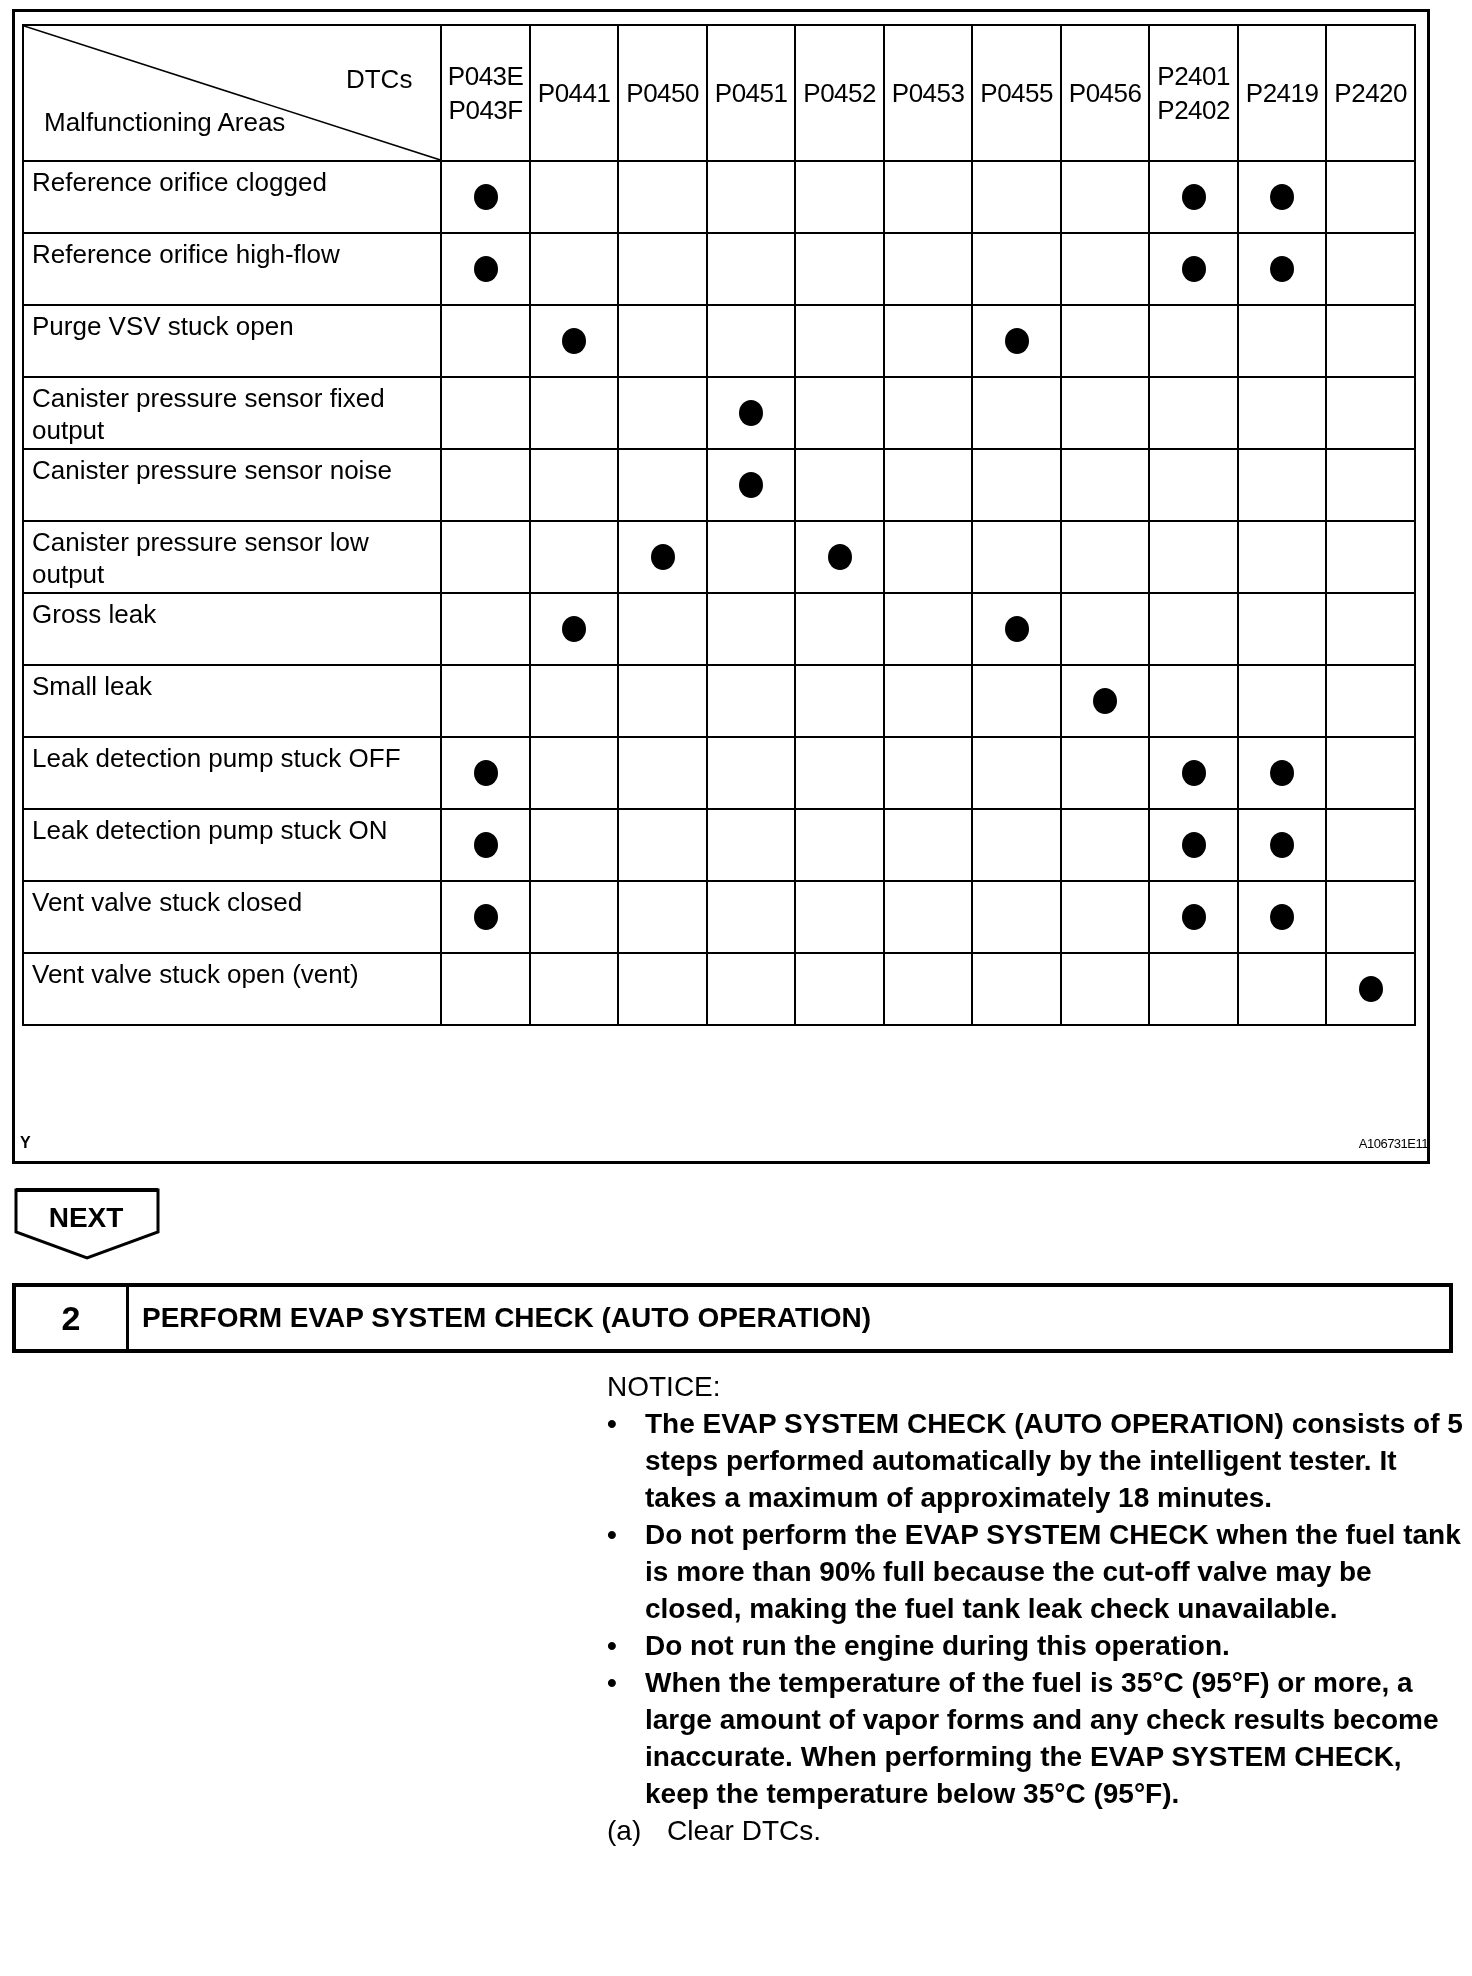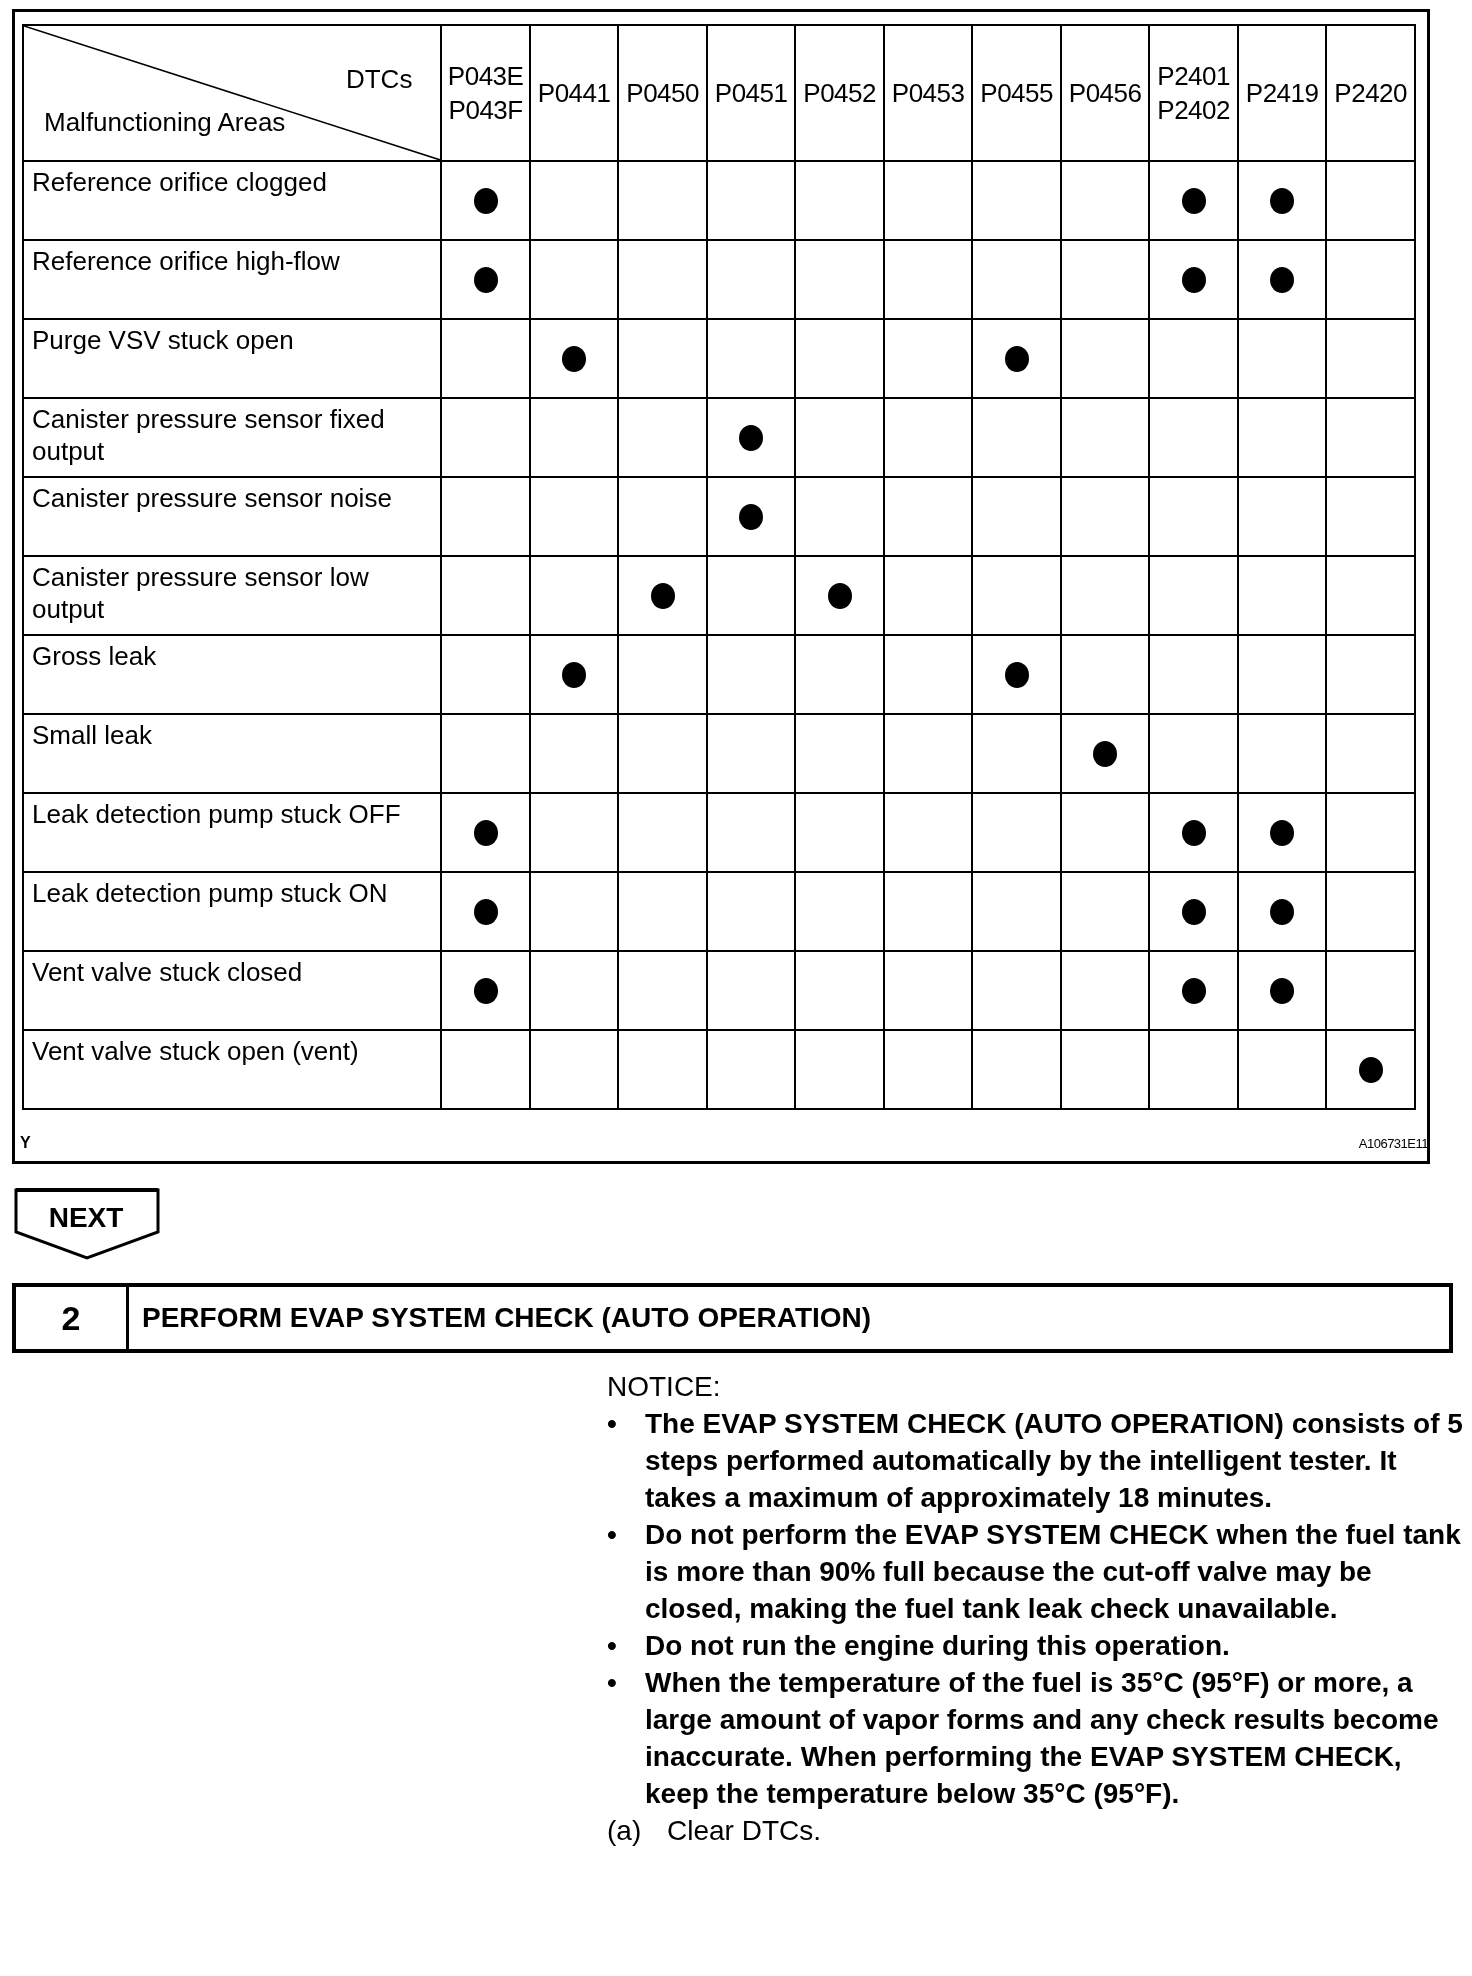--- a/index.html
+++ b/index.html
@@ -11,21 +11,21 @@
                   border:3px solid #000; box-sizing:border-box; }
   .matrix { position:absolute; left:22px; top:24px; width:1394px; height:1104px; }
   table.dtc { border-collapse:collapse; table-layout:fixed; width:1394px; }
   table.dtc td, table.dtc th { border:2px solid #000; padding:0; font-weight:normal; }
   table.dtc th.corner { position:relative; width:414px; height:134px; }
   table.dtc th.dtc-col { width:86px; height:134px; font-size:26px; line-height:34px; text-align:center; letter-spacing:-0.5px; }
   .corner svg { position:absolute; left:0; top:0; width:100%; height:100%; }
   .corner .dtcs { position:absolute; right:28px; top:38px; font-size:26px; }
   .corner .areas { position:absolute; left:20px; bottom:22px; font-size:26px; }
   table.dtc td { height:66px; }
-  table.dtc td.label { vertical-align:top; font-size:26px; line-height:32px; padding:4px 8px 7px 8px; }
+  table.dtc td.label { vertical-align:top; font-size:26px; line-height:32px; padding:4px 8px 0 8px; }
   table.dtc td.cell { text-align:center; vertical-align:middle; }
   .dot { display:inline-block; width:24px; height:26px; border-radius:50%; background:#000; margin-top:4px; }
 
   .fig-y { position:absolute; left:20px; top:1134px; font-size:16px; font-weight:bold; }
   .fig-id { position:absolute; right:44px; top:1136px; font-size:13px; letter-spacing:-0.5px; }
 
   
   .next-marker { position:absolute; left:14px; top:1188px; width:146px; height:72px; }
   .next-marker svg { position:absolute; left:0; top:0; }
   .next-marker span { position:absolute; left:0; width:144px; top:14px; text-align:center;

